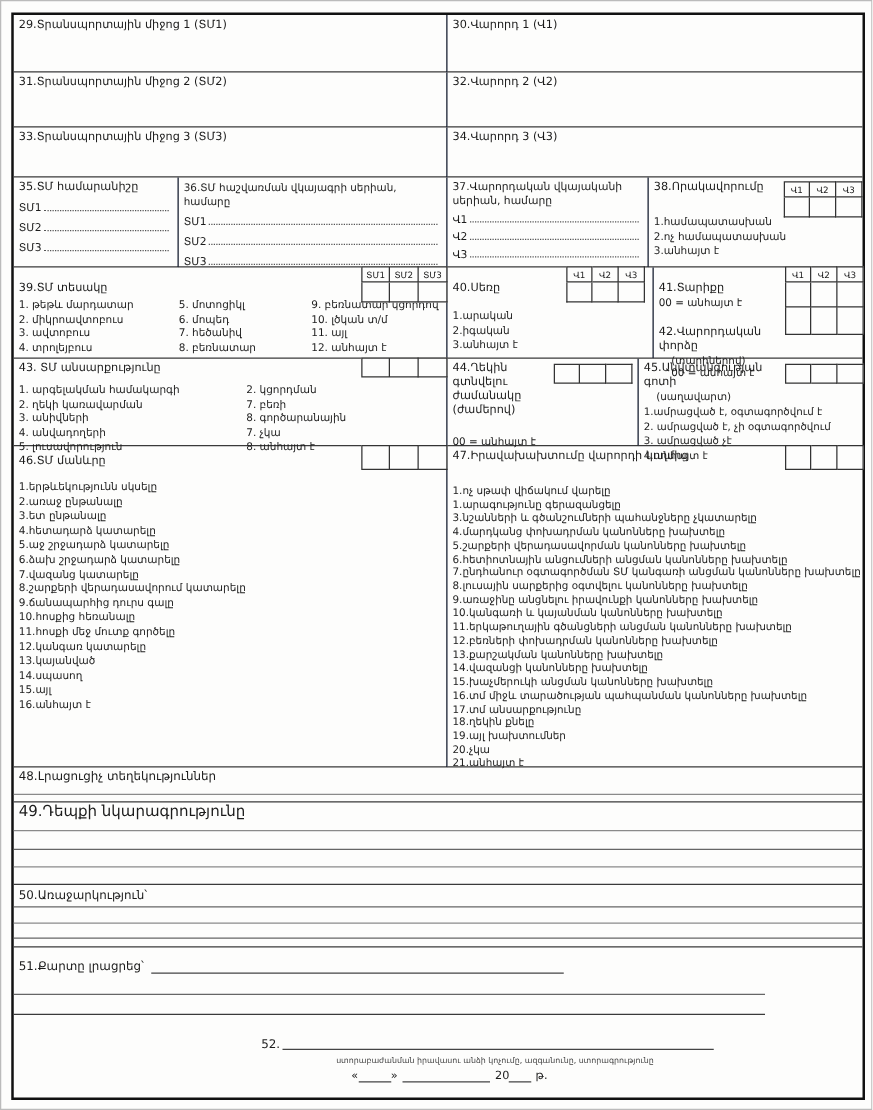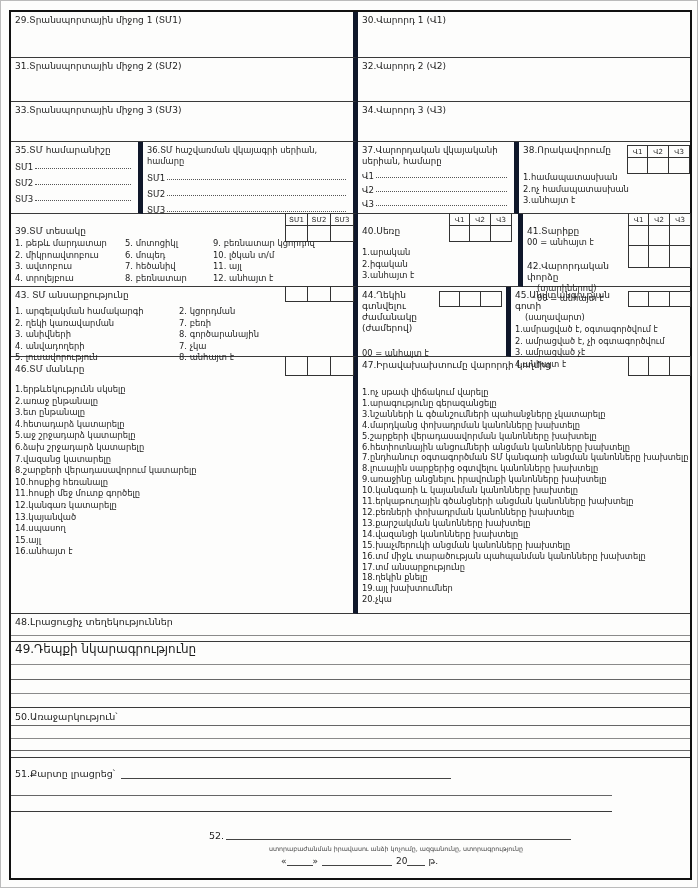--- a/index.html
+++ b/index.html
@@ -1,27 +1,27 @@
 <!DOCTYPE html>
 <html><head>
 <meta charset="utf-8">
 <style>
   * { box-sizing: border-box; margin: 0; padding: 0; }
   html,body { background:#fff; }
   body { width:698px; height:888px; position:relative; font-family:"DejaVu Sans", sans-serif; color:#1c1c1c; }
   .page { position:absolute; inset:0; background:#fdfdfc; border:1px solid #bbb; }
   .sheet { position:absolute; left:8px; top:9px; width:683px; height:870px; border:2px solid #111; background:#fdfdfc; }
-  .cell { position:absolute; border-right:5px solid #0f172a; border-bottom:1px solid #3a3a3a; padding:3px 4px; }
+  .cell { position:absolute; border-right:1px solid #0f172a; border-bottom:1px solid #3a3a3a; padding:3px 4px; }
   .nbr { border-right:none; }
   .lbl { font-size:9px; line-height:11px; display:block; }
   .small { font-size:8.3px; line-height:10px; display:block; }
   .list { font-size:8.4px; }
   .li { line-height:11.6px; white-space:nowrap; }
   .li47 { line-height:10.9px; font-size:8.3px; white-space:nowrap; }
-  .cols { display:flex; gap:6px; margin-top:4px; }
+  .cols { display:flex; gap:24px; margin-top:4px; }
   .drow { display:flex; align-items:flex-end; height:16px; }
   .dlbl { font-size:8.6px; }
   .leader { flex:1; border-bottom:1px dotted #555; margin:0 3px 3px 2px; height:10px; }
   .mt { position:absolute; display:flex; flex-direction:column; background:#fdfdfc; }
   .mrow { display:flex; }
   .hc { width:21px; height:13px; border:1px solid #333; border-left:none; font-size:7px; line-height:12px; text-align:center; overflow:hidden; }
   .hc.w { width:23px; }
   .hc:first-child { border-left:1px solid #333; }
   .cc { width:21px; height:16px; border:1px solid #333; border-top:none; border-left:none; }
   .cc.w { width:23px; }
@@ -271,20 +271,21 @@
     <span class="lbl sec-title" style="margin-top:4px">46.ՏՄ մանևրը</span>
     <div class="list" style="margin-top:9px">
       <div class="li">1.երթևեկությունն սկսելը</div>
       <div class="li">2.առաջ ընթանալը</div>
       <div class="li">3.ետ ընթանալը</div>
       <div class="li">4.հետադարձ կատարելը</div>
       <div class="li">5.աջ շրջադարձ կատարելը</div>
       <div class="li">6.ձախ շրջադարձ կատարելը</div>
       <div class="li">7.վազանց կատարելը</div>
       <div class="li">8.շարքերի վերադասավորում կատարելը</div>
+      <div class="li">9.ճանապարհից դուրս գալը</div>
       <div class="li">10.հոսքից հեռանալը</div>
       <div class="li">11.հոսքի մեջ մուտք գործելը</div>
       <div class="li">12.կանգառ կատարելը</div>
       <div class="li">13.կայանված</div>
       <div class="li">14.սպասող</div>
       <div class="li">15.այլ</div>
       <div class="li">16.անհայտ է</div>
     </div>
   </div>
   <div class="cell nbr" style="left:347px;top:345px;width:332px;height:257px">
@@ -310,20 +311,21 @@
       <div class="li47">11.երկաթուղային գծանցների անցման կանոնները խախտելը</div>
       <div class="li47">12.բեռների փոխադրման կանոնները խախտելը</div>
       <div class="li47">13.քարշակման կանոնները խախտելը</div>
       <div class="li47">14.վազանցի կանոնները խախտելը</div>
       <div class="li47">15.խաչմերուկի անցման կանոնները խախտելը</div>
       <div class="li47">16.տմ միջև տարածության պահպանման կանոնները խախտելը</div>
       <div class="li47">17.տմ անսարքությունը</div>
       <div class="li47">18.ղեկին քնելը</div>
       <div class="li47">19.այլ խախտումներ</div>
       <div class="li47">20.չկա</div>
+      <div class="li47">21.անհայտ է</div>
     </div>
   </div>
 
   <div class="cell nbr" style="left:0;top:602px;width:679px;height:28px;padding-top:2px">
     <span class="lbl" style="font-size:9.5px">48.Լրացուցիչ տեղեկություններ</span>
     <div class="wline" style="top:21px"></div>
   </div>
 
   <div class="cell nbr" style="left:0;top:630px;width:679px;height:66px;padding-top:2px">
     <span class="lbl" style="font-size:12px">49.Դեպքի նկարագրությունը</span>

